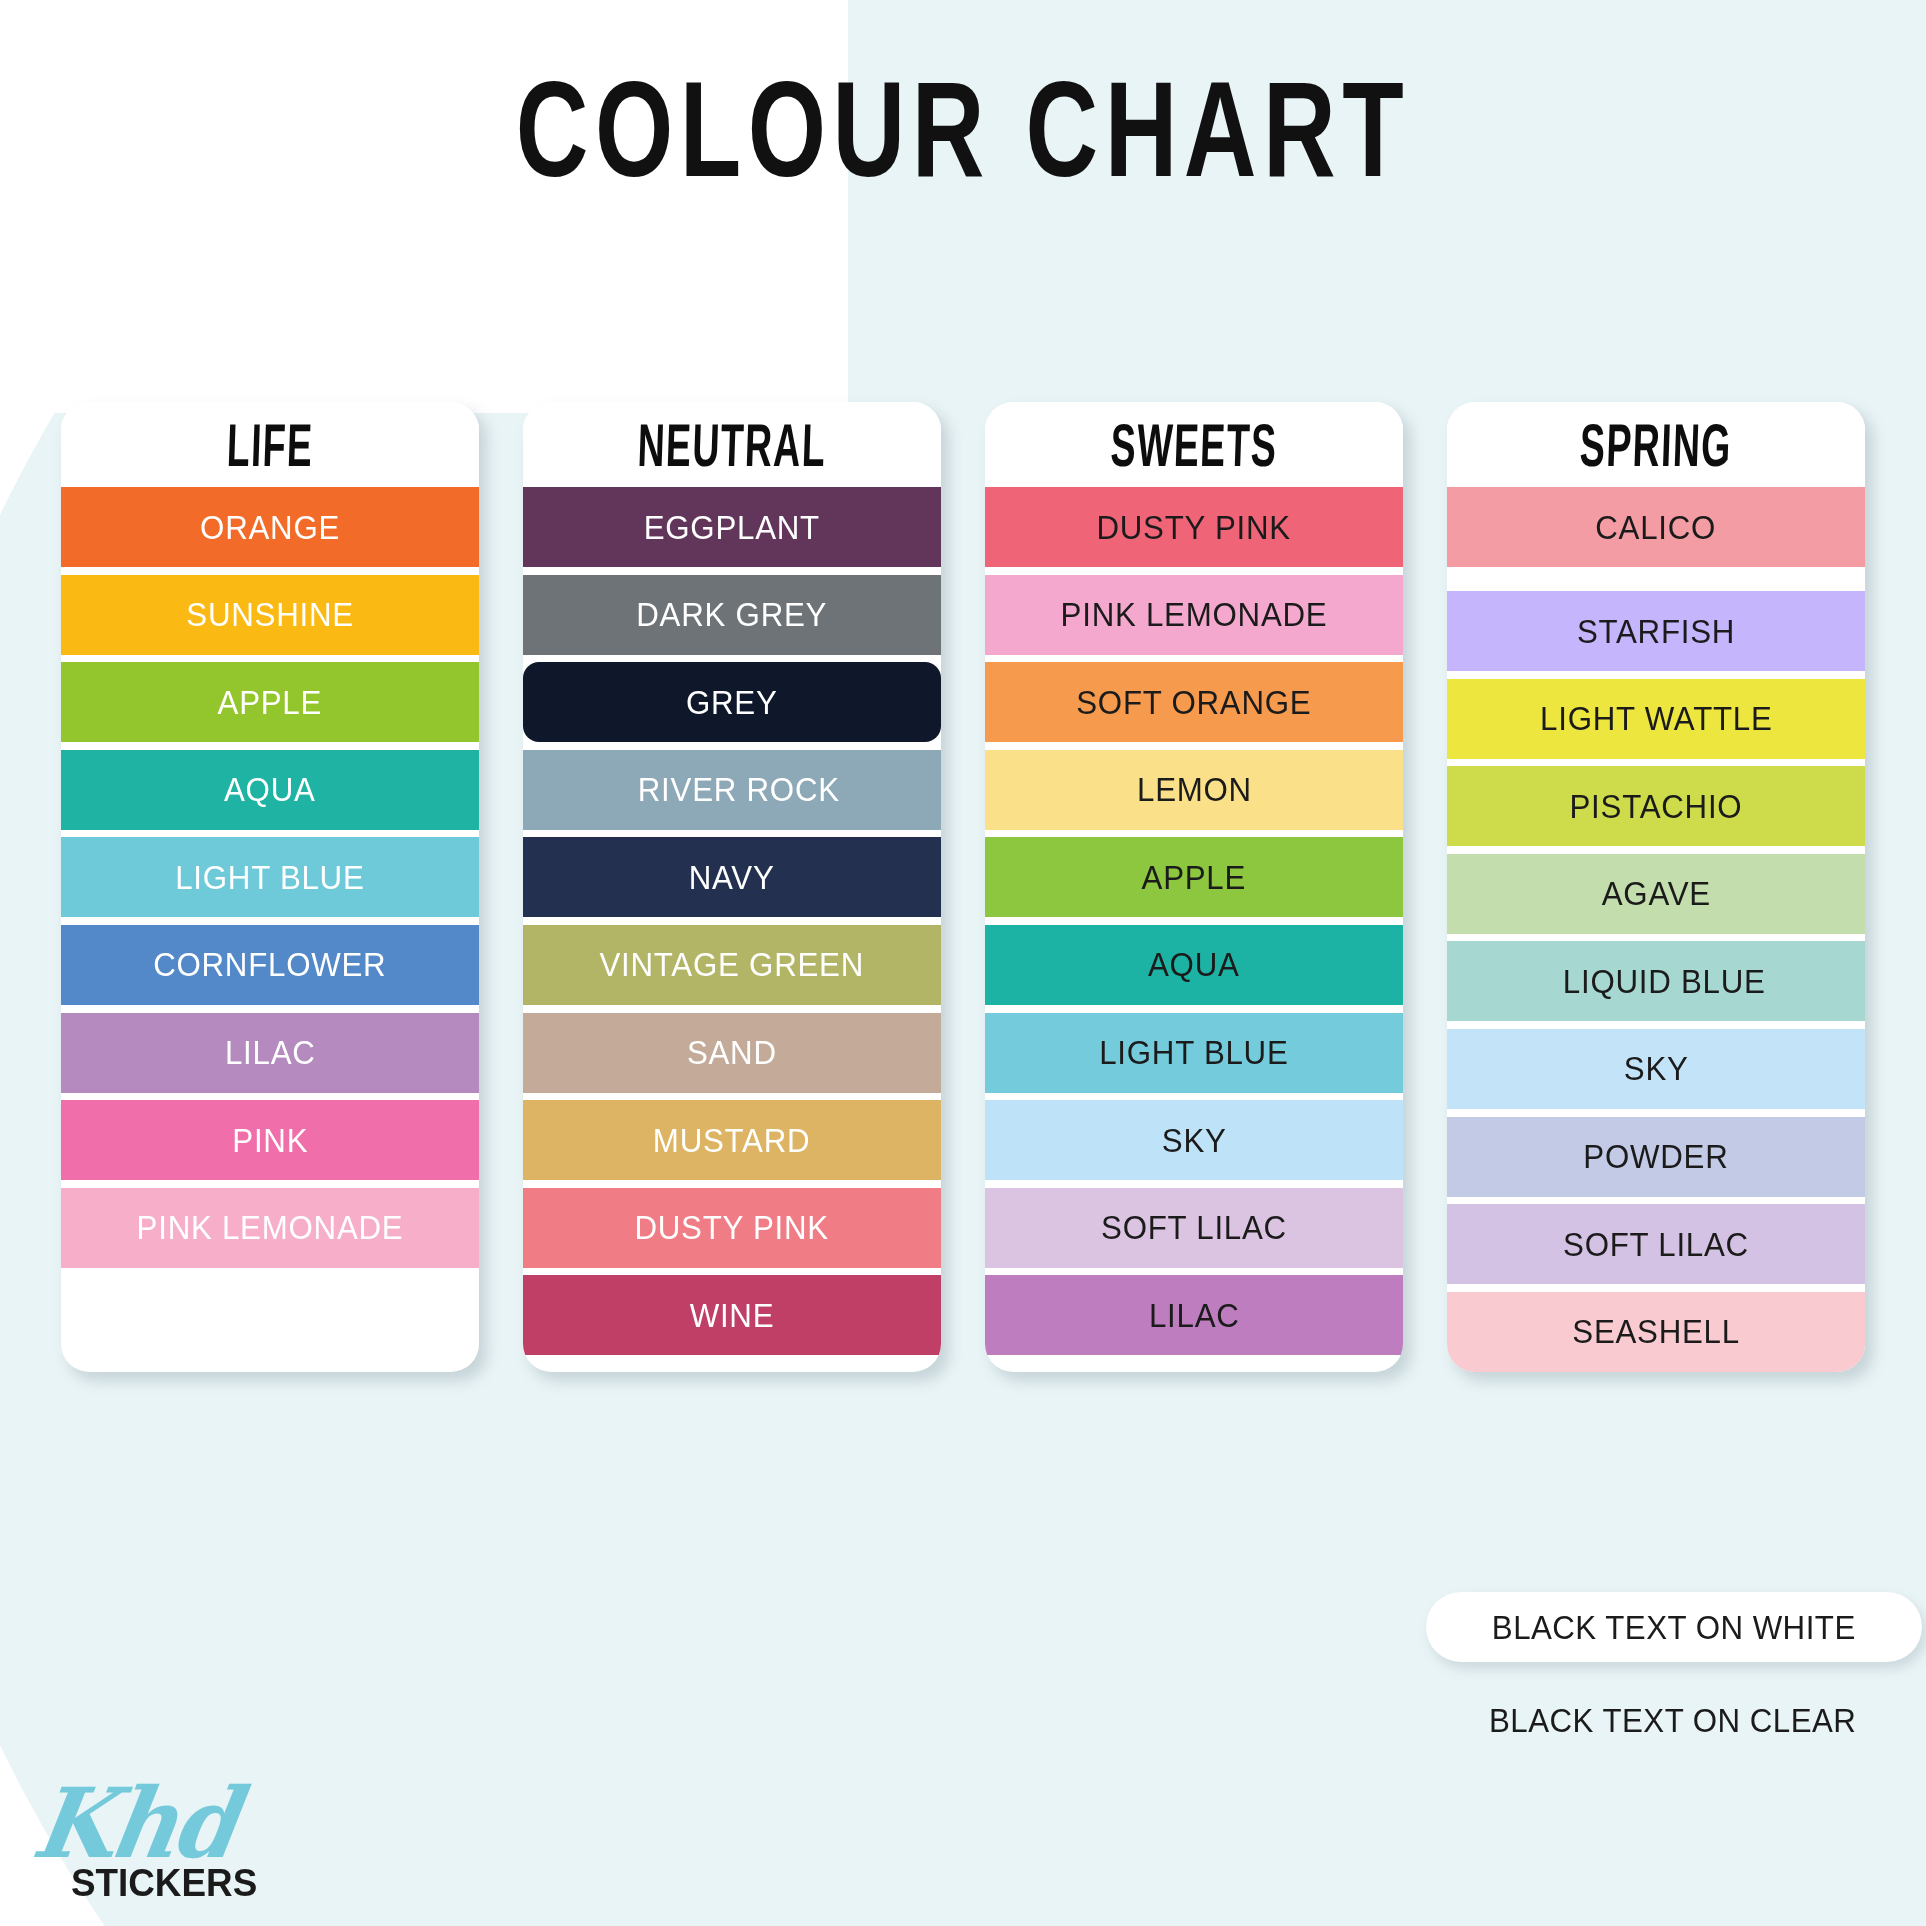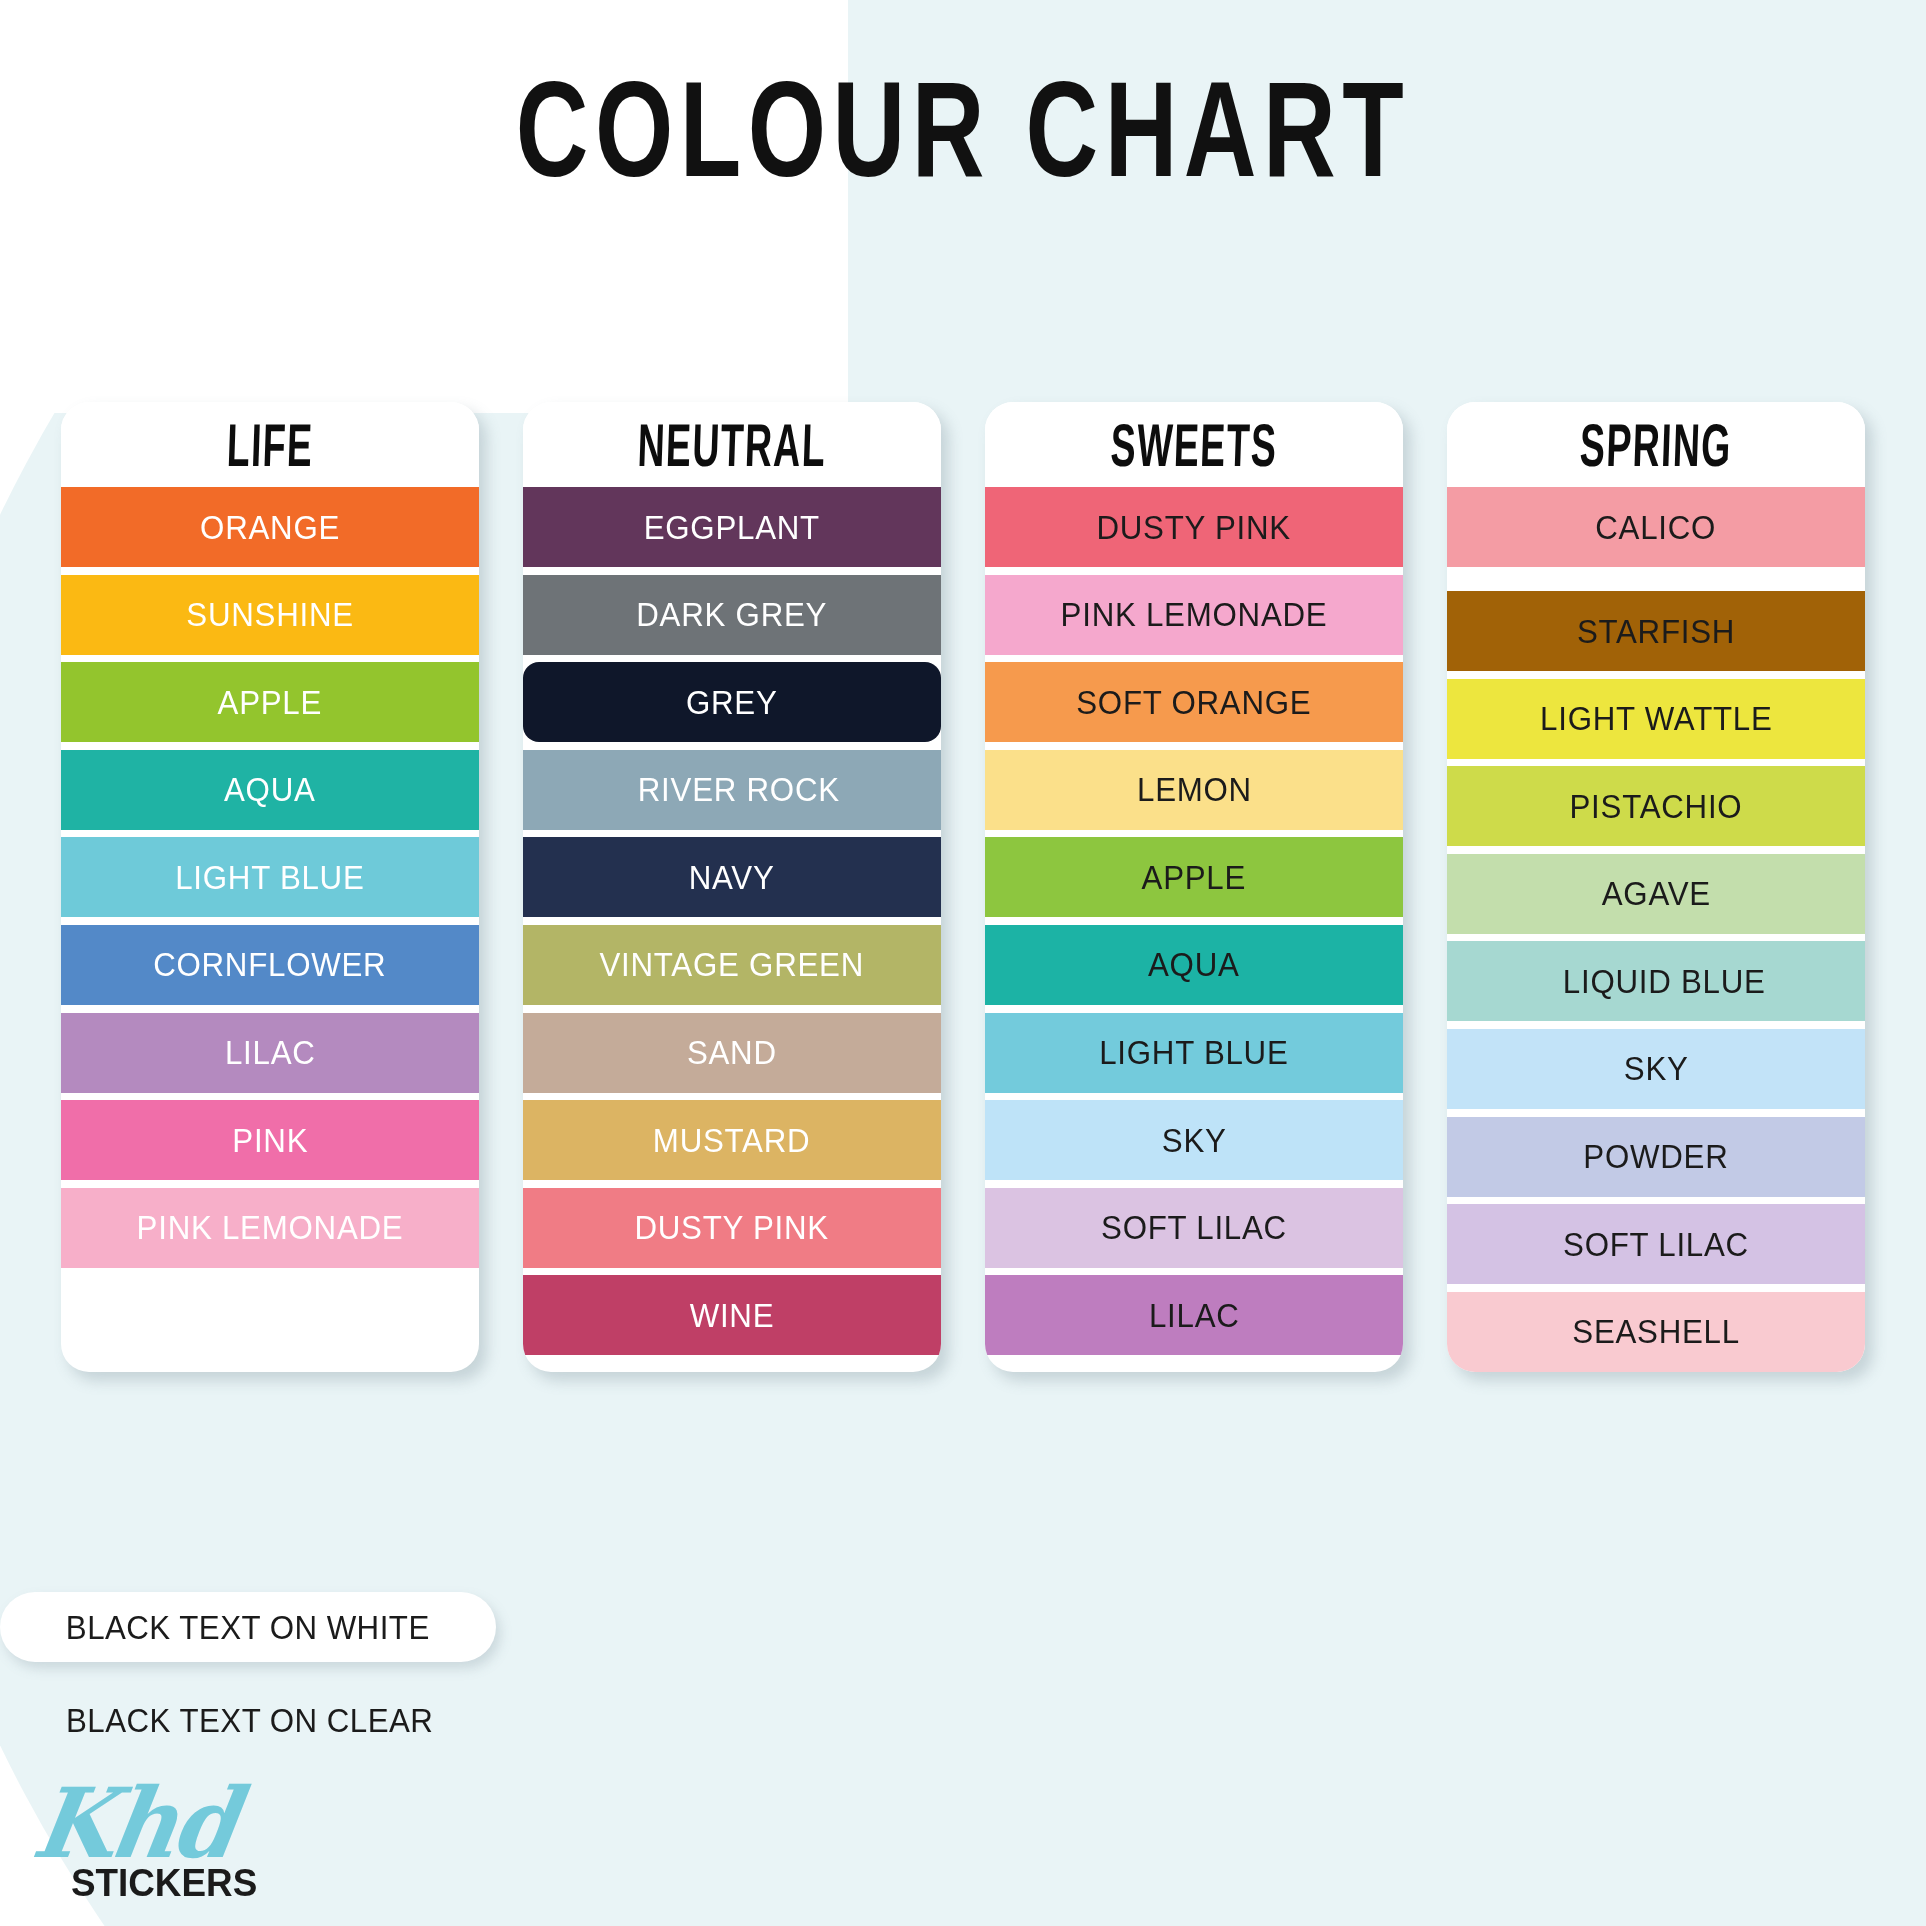--- a/index.html
+++ b/index.html
@@ -105,21 +105,21 @@
   .swatch.light-label{ color:#ffffff; }
   .swatch.dark-label{ color:#1b1b1b; }
 
   
   #legend{
     position:absolute;
     top:1592px;
     left:0; right:4px;
     display:flex;
     flex-direction:column;
-    align-items:flex-start;
+    align-items:flex-end;
     gap:23px;
     z-index:3;
   }
   .legend-chip{
     height:70px;
     padding:0 50px;
     border-radius:35px;
     display:flex;
     align-items:center;
     justify-content:center;
@@ -287,21 +287,21 @@
         </div>
       </div>
       <div class="palette-card">
         <div class="palette-header">
           <span>SPRING</span>
         </div>
         <div class="swatch-list">
           <div class="swatch dark-label" style="background: rgb(244, 156, 164);">
             <span>CALICO</span>
           </div>
-          <div class="swatch dark-label" style="background: #a16207; margin-top: 24px;">
+          <div class="swatch dark-label" style="background: #c4b5fd; margin-top: 24px;">
             <span>STARFISH</span>
           </div>
           <div class="swatch dark-label" style="background: rgb(237, 230, 62);">
             <span>LIGHT WATTLE</span>
           </div>
           <div class="swatch dark-label" style="background: rgb(206, 219, 74);">
             <span>PISTACHIO</span>
           </div>
           <div class="swatch dark-label" style="background: rgb(195, 222, 172);">
             <span>AGAVE</span>

